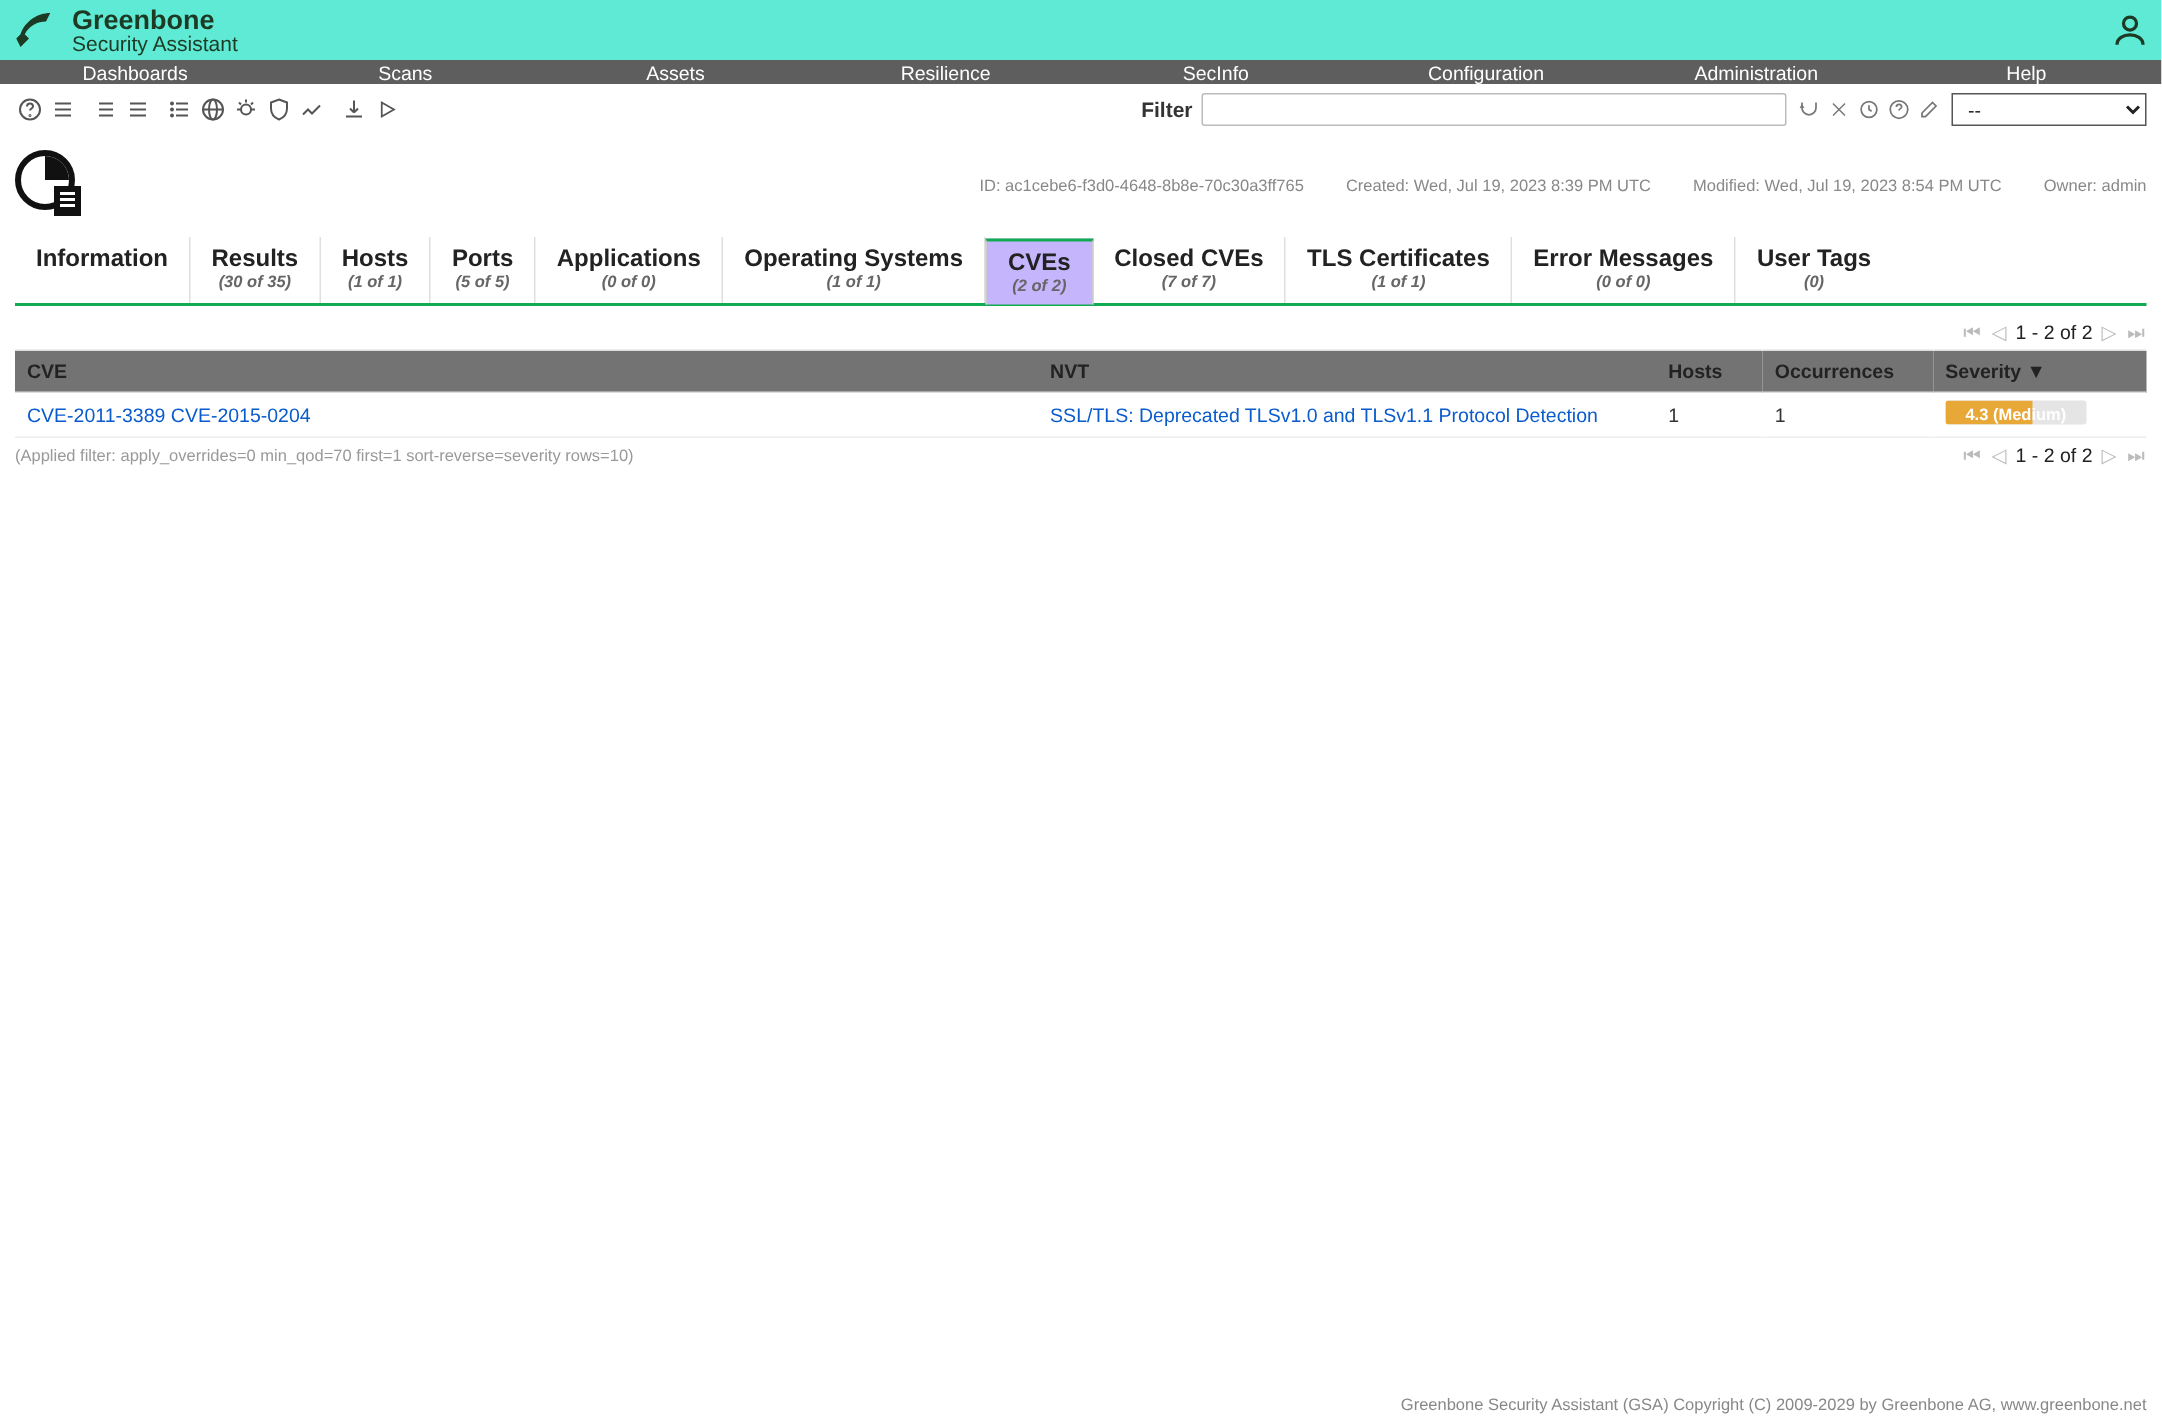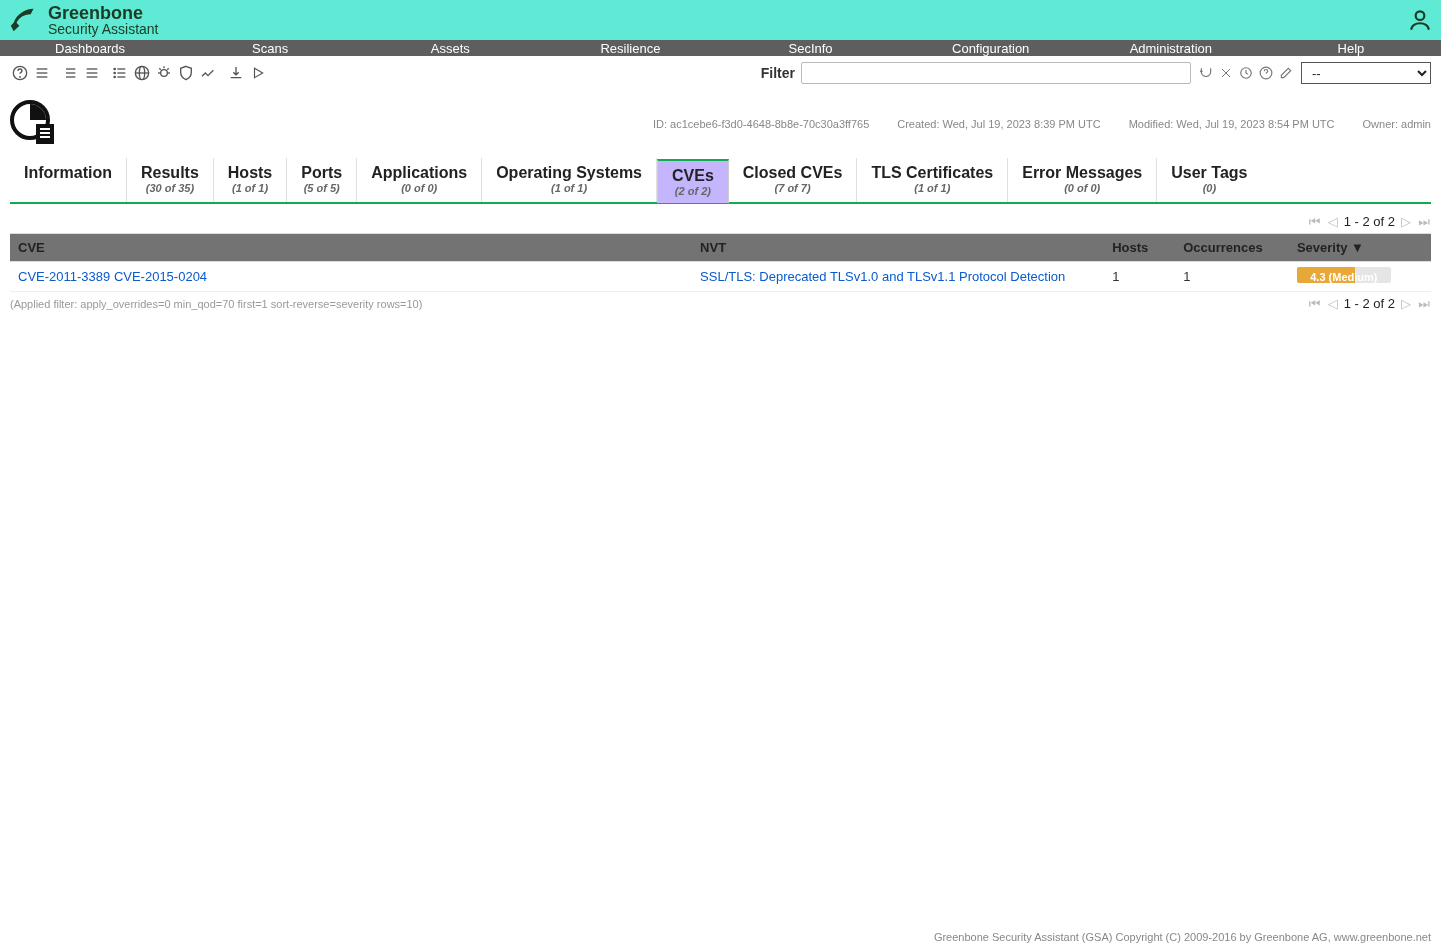--- a/index.html
+++ b/index.html
@@ -303,13 +303,13 @@
     <div class="pagination">
       <span class="pg-btn">⏮</span>
       <span class="pg-btn">◁</span>
       <span class="pnum">1 - 2 of 2</span>
       <span class="pg-btn">▷</span>
       <span class="pg-btn">⏭</span>
     </div>
   </div>
 </div>
 
-<div class="footer">Greenbone Security Assistant (GSA) Copyright (C) 2009-2016 by Greenbone AG, www.greenbone.net</div>
+<div class="footer">Greenbone Security Assistant (GSA) Copyright (C) 2009-2029 by Greenbone AG, www.greenbone.net</div>
 
 </body></html>

